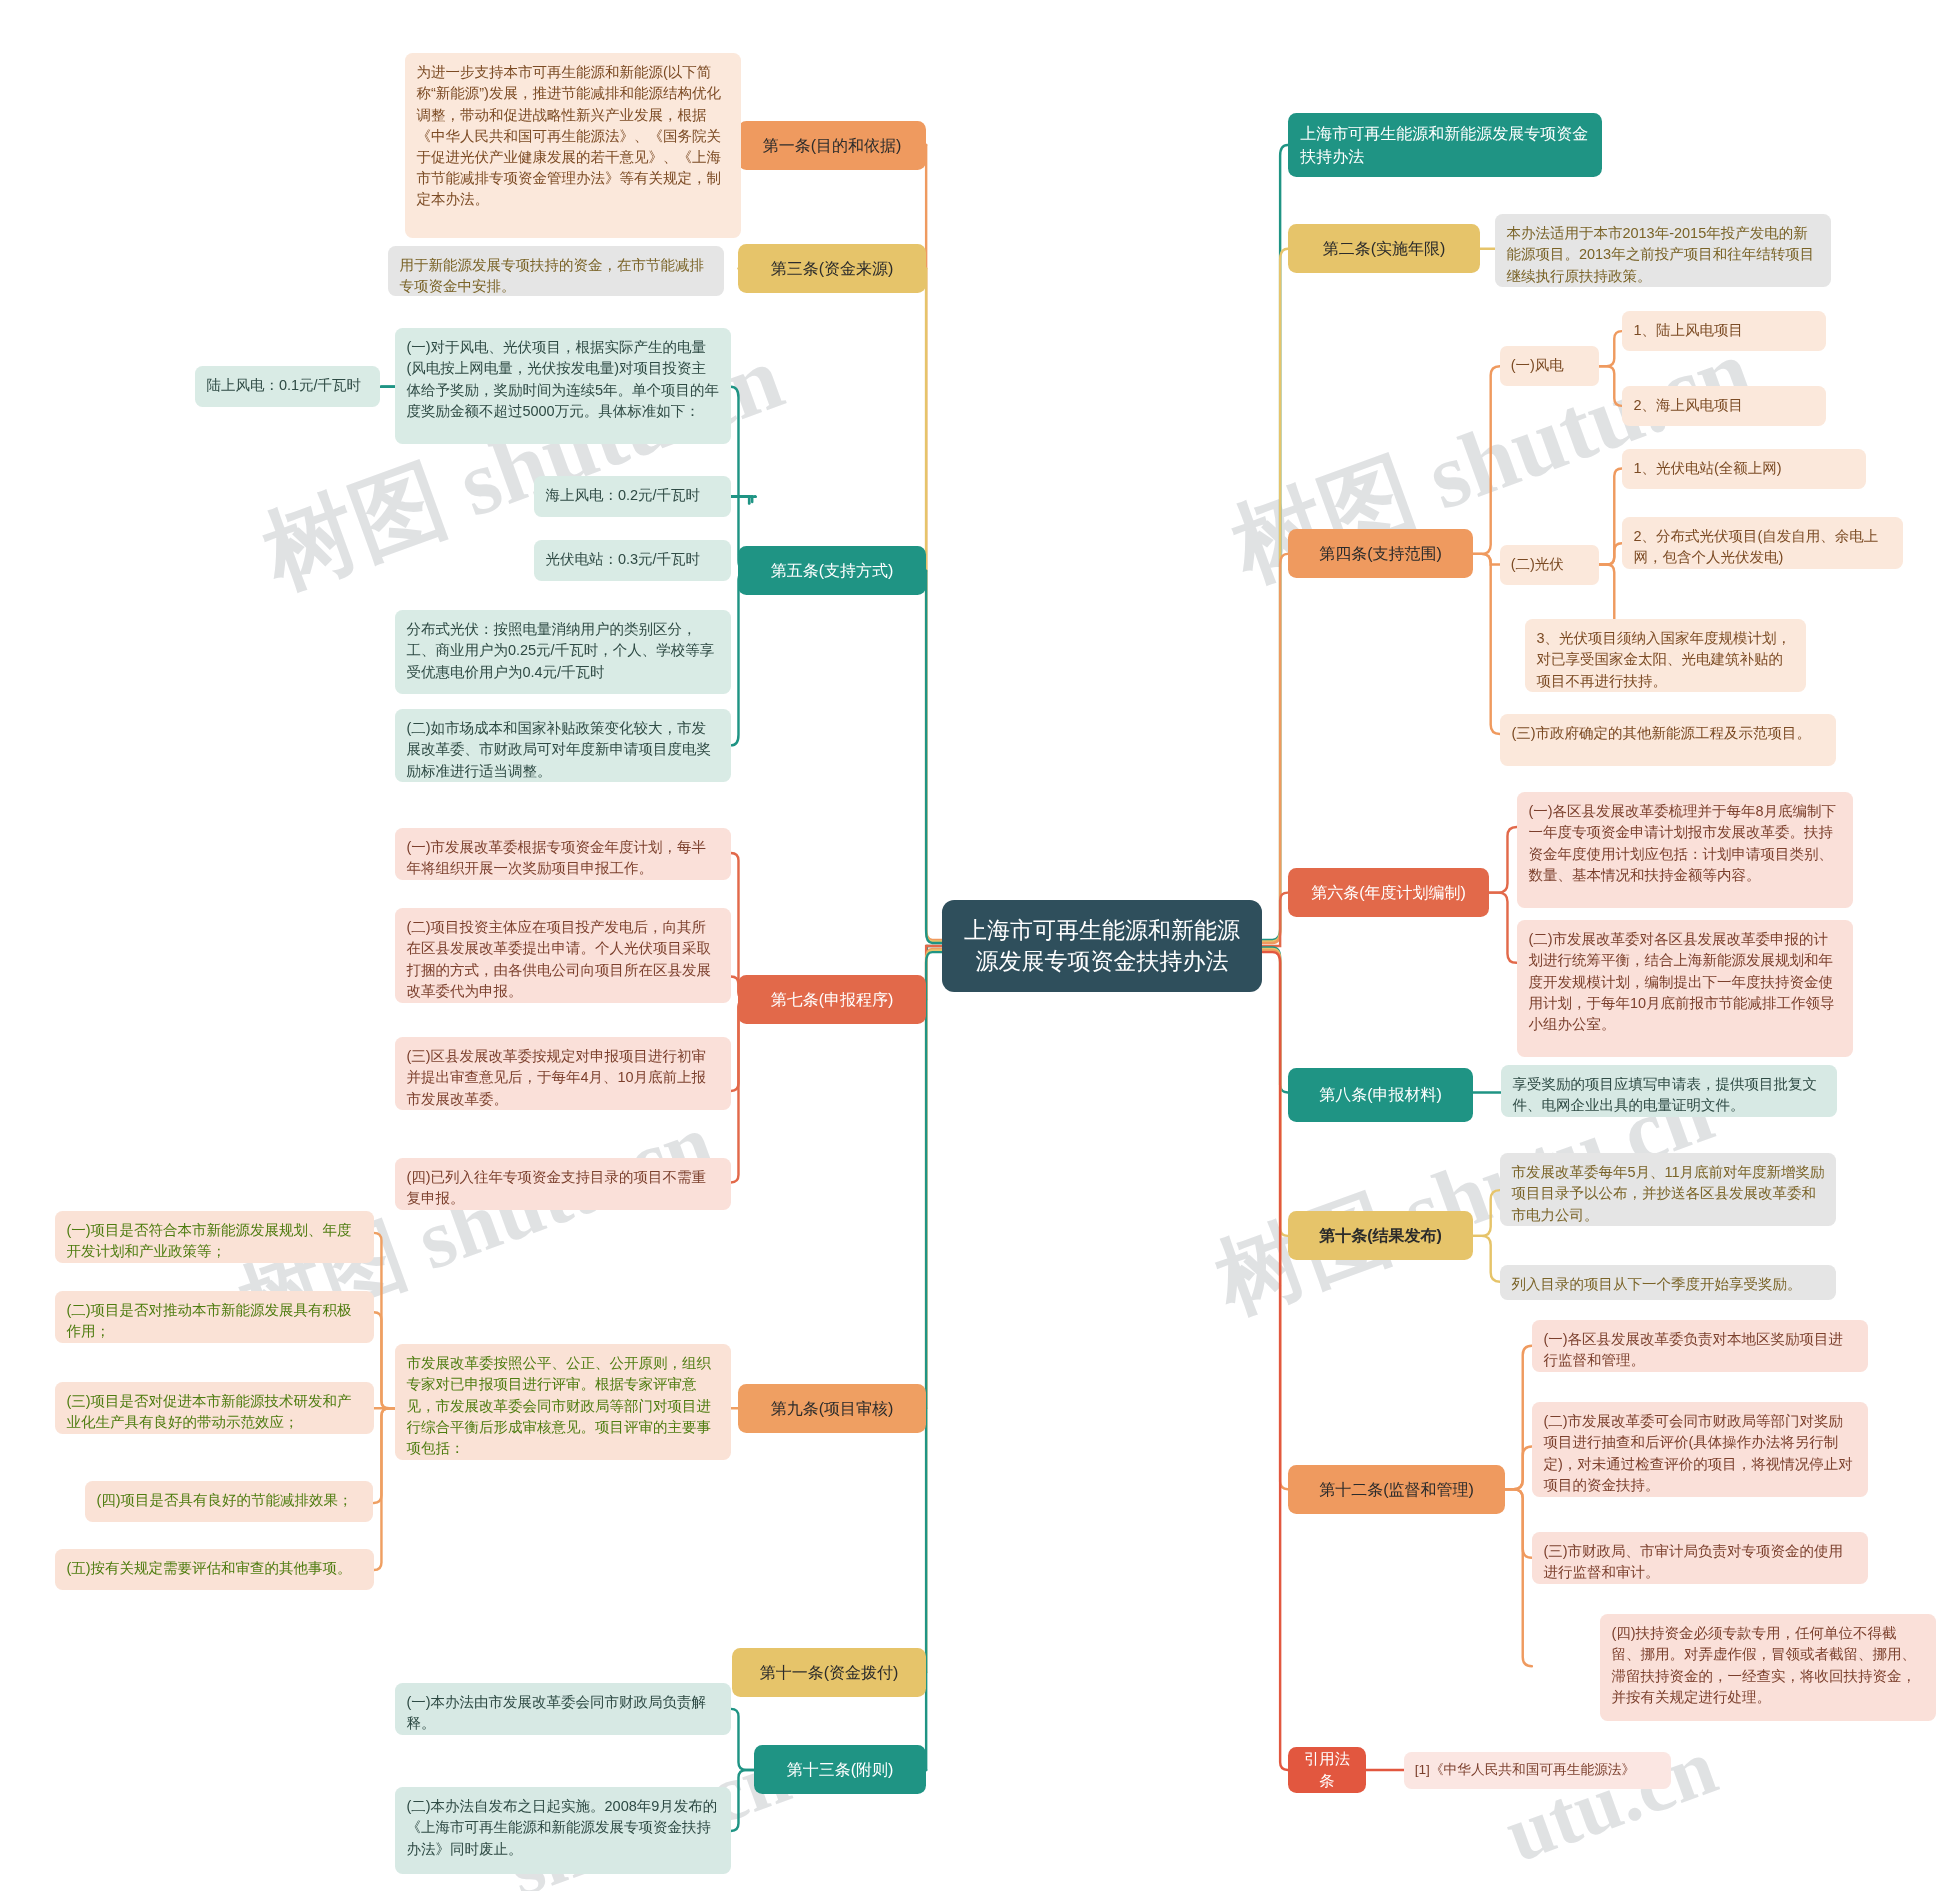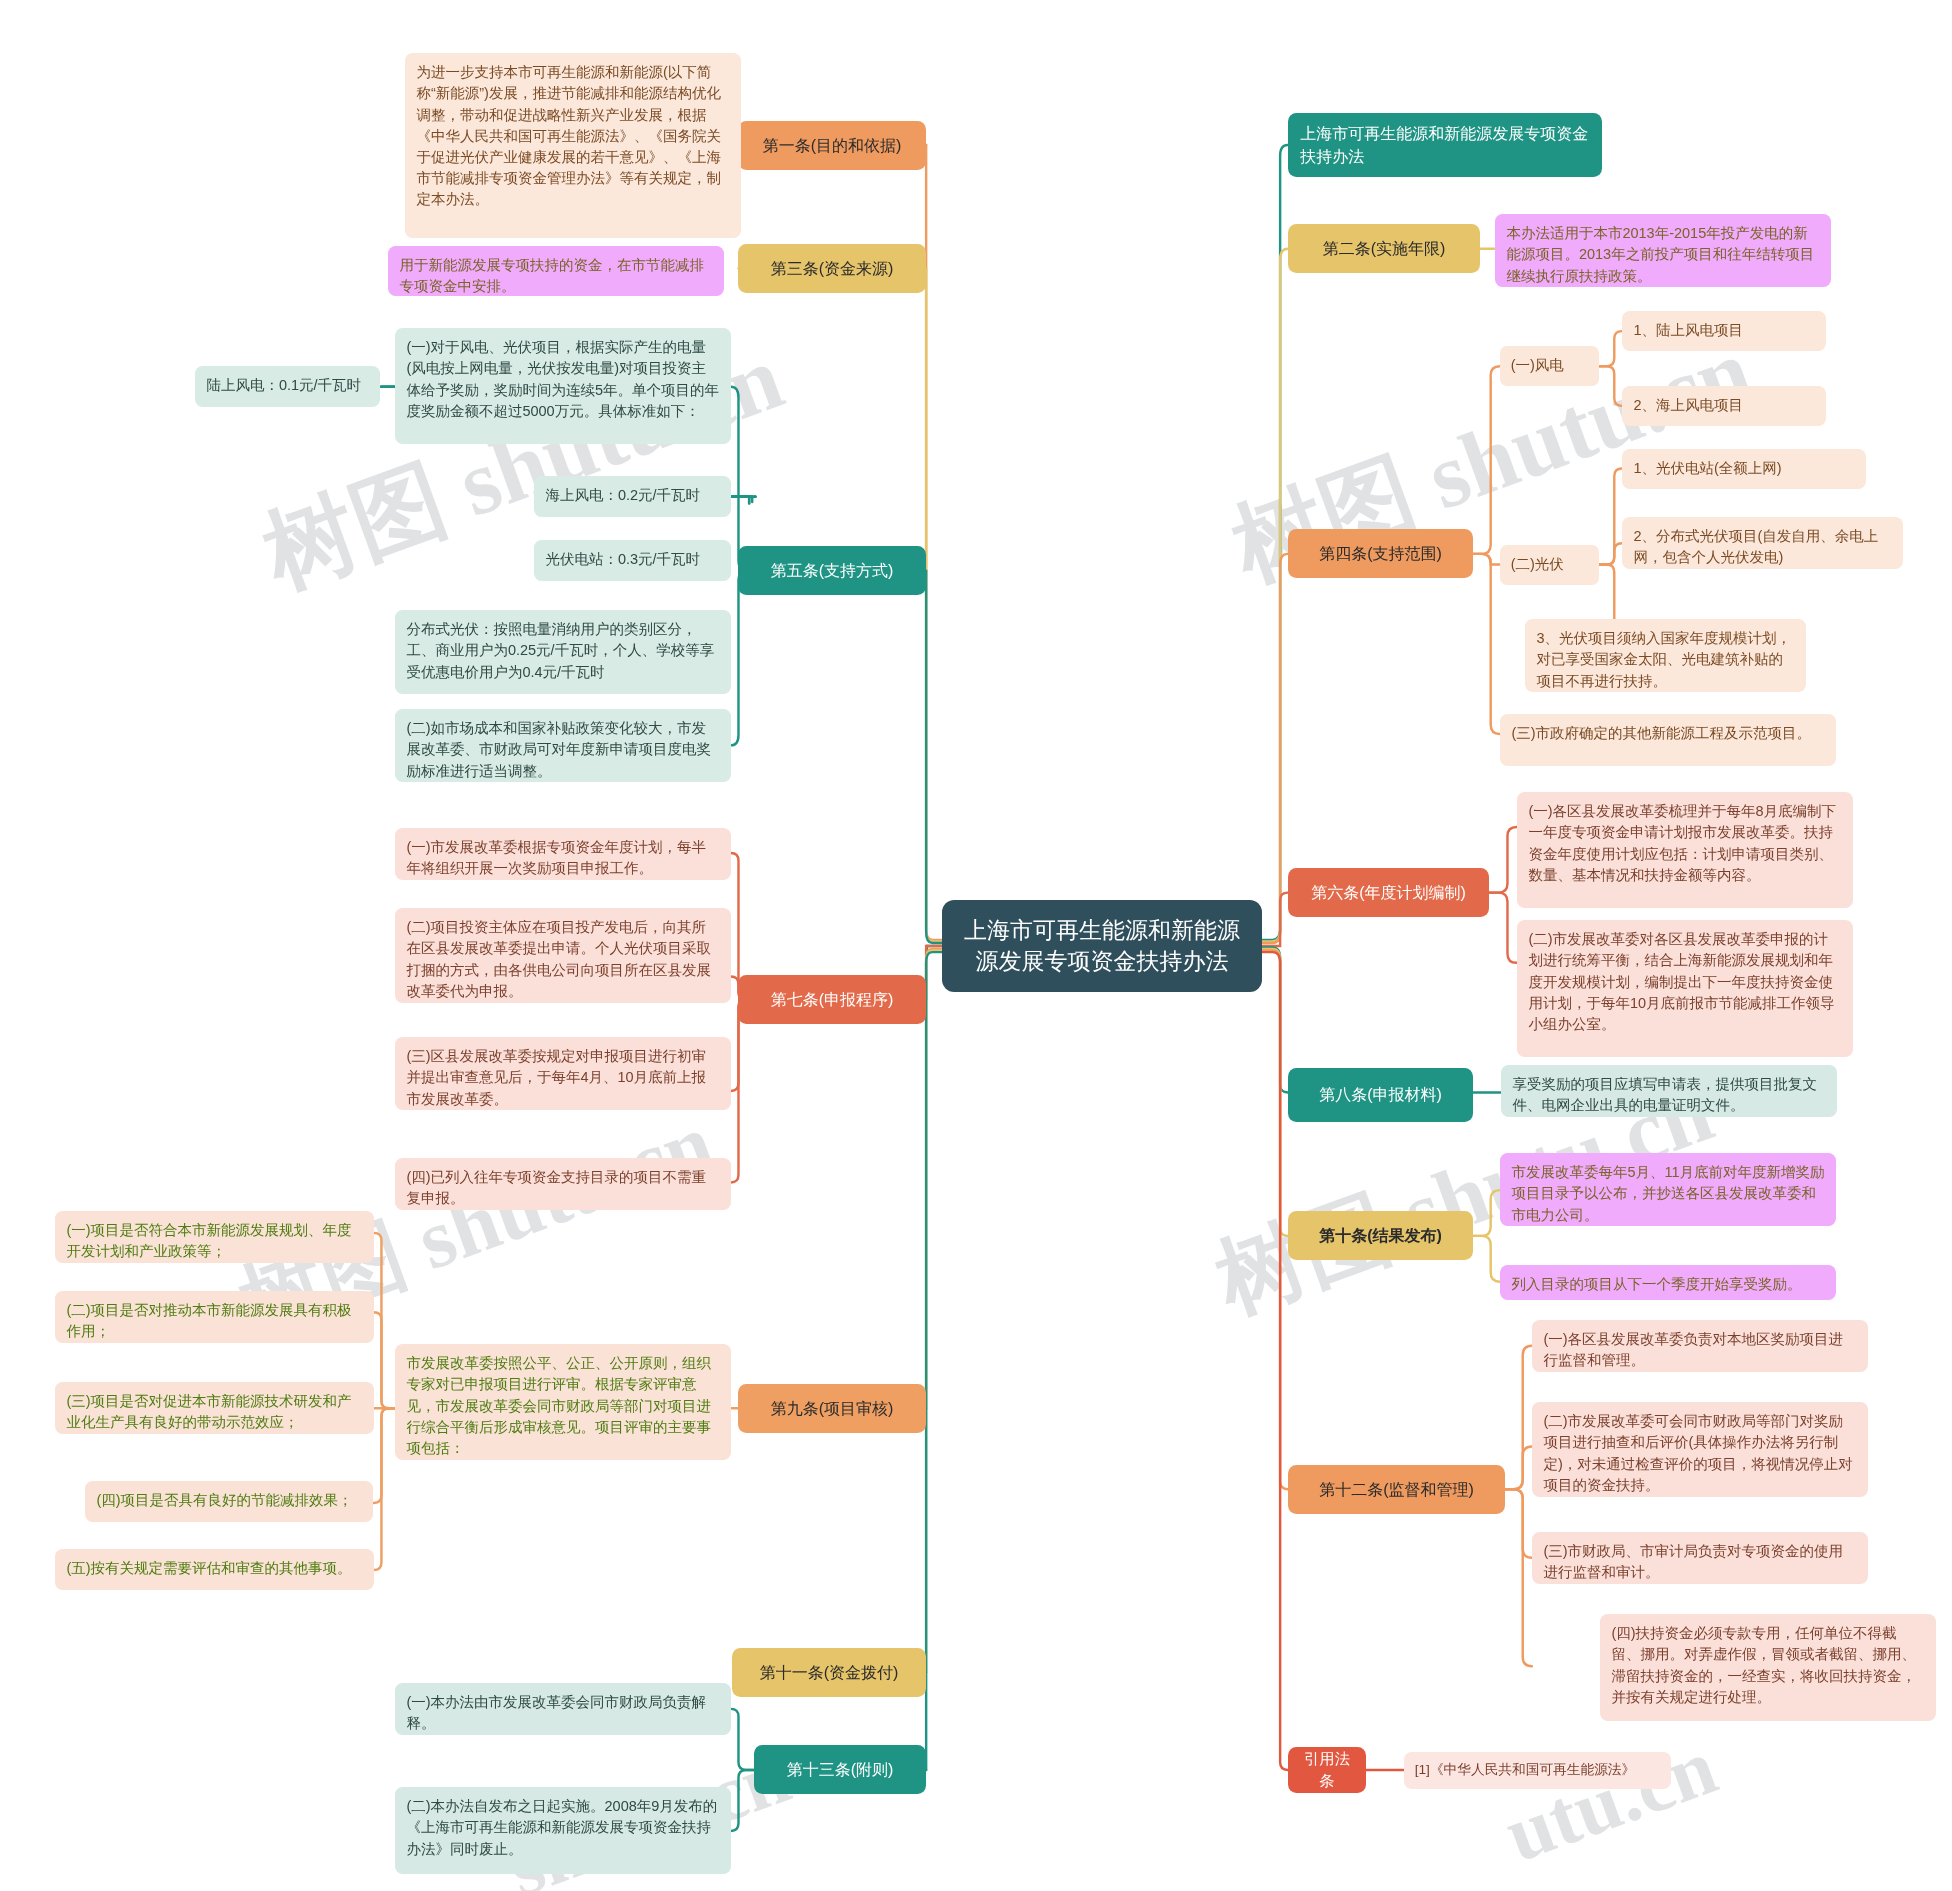--- a/index.html
+++ b/index.html
@@ -68,21 +68,21 @@
   .c-orange  {background:#ef9a5f;color:#2b2b2b;}
   .c-deeporange{background:#e2694a;color:#ffffff;}
   .c-orange2 {background:#ef9f62;color:#2b2b2b;}
   .c-gold    {background:#e6c46a;color:#2b2b2b;}
   .c-teal    {background:#1f9484;color:#ffffff;}
   .c-red     {background:#e2573f;color:#ffffff;}
 
   .p-peach   {background:#fbe8db;color:#7b4a23;}
   .p-peach2  {background:#fae2d6;color:#4d7c0f;}
   .p-salmon  {background:#fae0d9;color:#7b3f2c;}
-  .p-cream   {background:#f0abfc;color:#7a6327;}
+  .p-cream   {background:#e5e5e5;color:#7a6327;}
   .p-mint    {background:#d9ebe5;color:#2e4a44;}
   .p-mint2   {background:#d7e9e4;color:#2e4a44;}
   .p-rose    {background:#fbe6e2;color:#7b3f2c;}
 </style>
 </head>
 <body>
 
 <div id="stage">
 
   <div class="wm" style="left:252px;top:404px;font-size:92px;transform:rotate(-20deg);">树图 shutu.cn</div>

